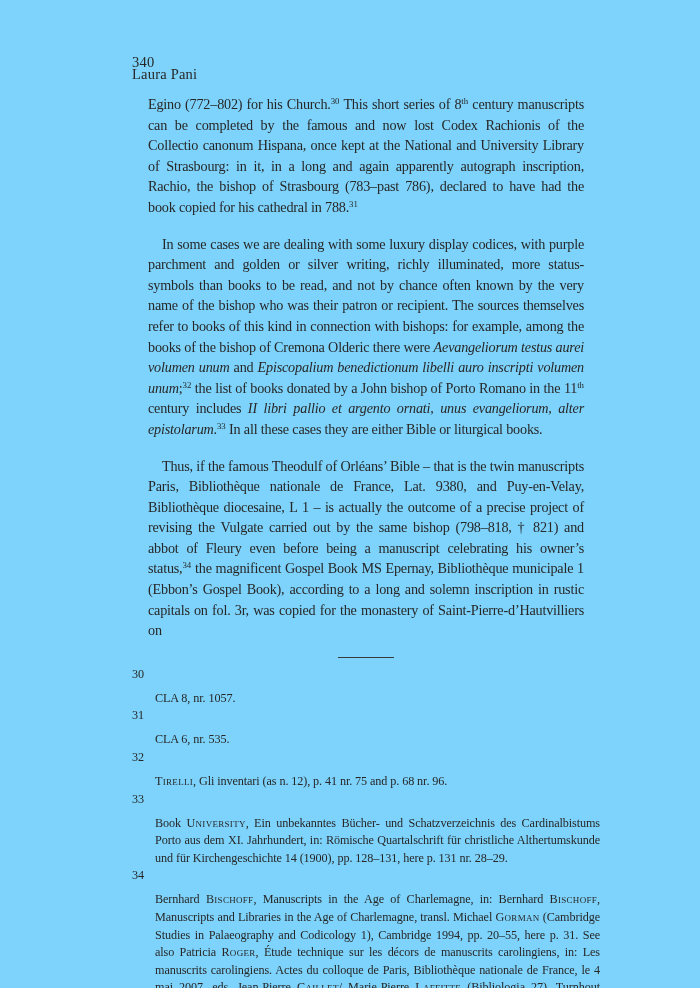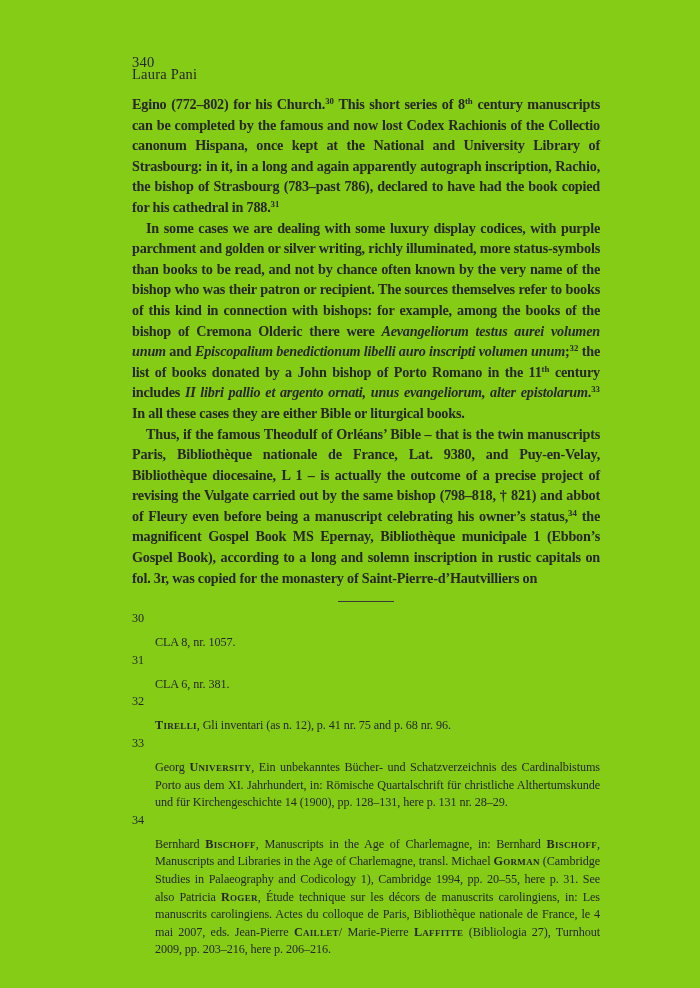--- a/index.html
+++ b/index.html
@@ -4,21 +4,21 @@
 <style>
   html, body {
     margin: 0;
     padding: 0;
     background: #ffffff;
   }
   .page {
     position: relative;
     width: 700px;
     height: 988px;
-    background: #84cc16;
+    background: #7dd3fc;
     color: #272727;
     font-family: "Liberation Serif", "DejaVu Serif", serif;
     overflow: hidden;
   }
   .content {
     position: absolute;
     left: 132px;
     top: 54px;
     width: 468px;
   }
@@ -39,33 +39,32 @@
     right: 0;
     top: 12px;
   }
   .body-text {
     margin-top: 20px;
     font-size: 14.2px;
     line-height: 20.6px;
     letter-spacing: -0.2px;
     text-align: justify;
   }
-  .paragraph { margin: 0; font-weight: bold; }
+  .paragraph { margin: 16px; }
   .paragraph.indent { text-indent: 14px; }
   .run-i { font-style: italic; }
   .run-sup {
     font-size: 0.62em;
     vertical-align: 0.52em;
     line-height: 0;
     letter-spacing: 0;
   }
   .run-sc {
     font-variant: small-caps;
     letter-spacing: 0.3px;
-    font-weight: bold;
   }
   .footnote-separator {
     margin-top: 13px;
     width: 56px;
     height: 0;
     border: none;
     border-top: 1px solid #3a3a3a;
   }
   .footnotes {
     margin-top: 8px;
@@ -105,29 +104,29 @@
 
     <hr class="footnote-separator">
 
     <div class="footnotes">
       <div class="footnote">
         <span class="fn-num">30</span>
         <span class="fn-text"><span>CLA 8, nr. 1057.</span></span>
       </div>
       <div class="footnote">
         <span class="fn-num">31</span>
-        <span class="fn-text"><span>CLA 6, nr. 381.</span></span>
+        <span class="fn-text"><span>CLA 6, nr. 535.</span></span>
       </div>
       <div class="footnote">
         <span class="fn-num">32</span>
         <span class="fn-text"><span class="run-sc">Tirelli</span><span>, Gli inventari (as n. 12), p. 41 nr. 75 and p. 68 nr. 96.</span></span>
       </div>
       <div class="footnote">
         <span class="fn-num">33</span>
-        <span class="fn-text"><span>Georg </span><span class="run-sc">University</span><span>, Ein unbekanntes Bücher- und Schatzverzeichnis des Cardinalbistums Porto aus dem XI. Jahrhundert, in: Römische Quartalschrift für christliche Althertumskunde und für Kirchengeschichte 14 (1900), pp. 128–131, here p. 131 nr. 28–29.</span></span>
+        <span class="fn-text"><span>Book </span><span class="run-sc">University</span><span>, Ein unbekanntes Bücher- und Schatzverzeichnis des Cardinalbistums Porto aus dem XI. Jahrhundert, in: Römische Quartalschrift für christliche Althertumskunde und für Kirchengeschichte 14 (1900), pp. 128–131, here p. 131 nr. 28–29.</span></span>
       </div>
       <div class="footnote">
         <span class="fn-num">34</span>
         <span class="fn-text"><span>Bernhard </span><span class="run-sc">Bischoff</span><span>, Manuscripts in the Age of Charlemagne, in: Bernhard </span><span class="run-sc">Bischoff</span><span>, Manuscripts and Libraries in the Age of Charlemagne, transl. Michael </span><span class="run-sc">Gorman</span><span> (Cambridge Studies in Palaeography and Codicology 1), Cambridge 1994, pp. 20–55, here p. 31. See also Patricia </span><span class="run-sc">Roger</span><span>, Étude technique sur les décors de manuscrits carolingiens, in: Les manuscrits carolingiens. Actes du colloque de Paris, Bibliothèque nationale de France, le 4 mai 2007, eds. Jean-Pierre </span><span class="run-sc">Caillet</span><span>/ Marie-Pierre </span><span class="run-sc">Laffitte</span><span> (Bibliologia 27), Turnhout 2009, pp. 203–216, here p. 206–216.</span></span>
       </div>
     </div>
 
   </div>
 </div>
 

